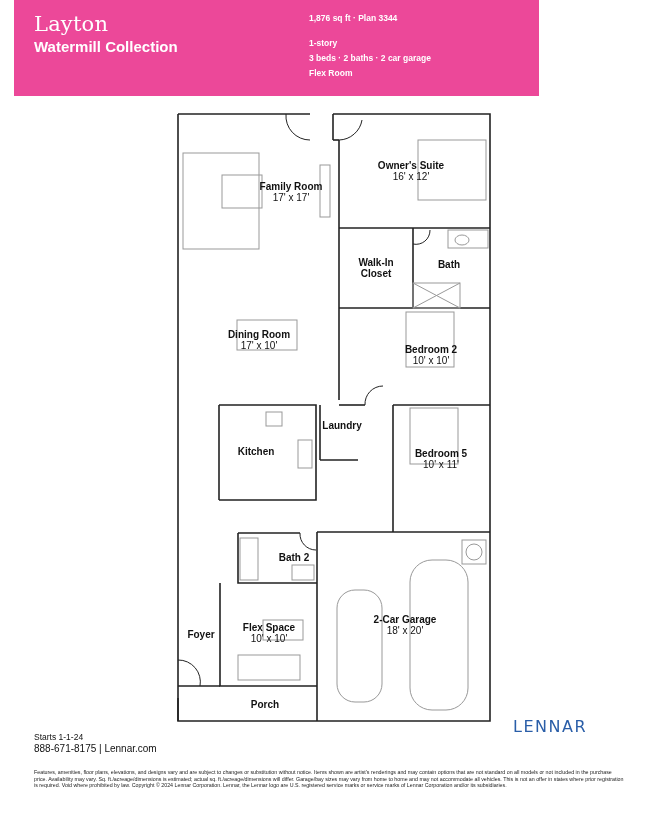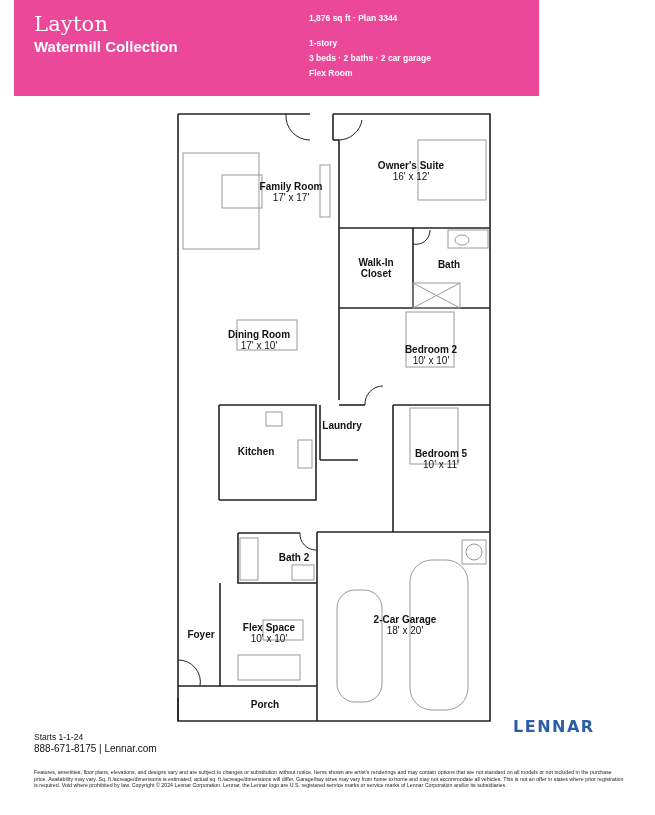--- a/index.html
+++ b/index.html
@@ -7,21 +7,21 @@
   .header { position:absolute; left:14px; top:0; width:525px; height:96px; background:#ec4899; color:#fff; }
   .h-title { position:absolute; left:20px; top:12px; font-family:"DejaVu Serif", serif; font-size:21px; color:#fff; letter-spacing:0.2px; }
   .h-collection { position:absolute; left:20px; top:38px; font-size:15px; font-weight:bold; color:#fff; }
   .h-specs { position:absolute; left:295px; top:12px; font-size:8.5px; font-weight:bold; color:#fff; line-height:1; }
   .h-specs div { position:absolute; left:0; white-space:nowrap; }
   .plan { position:absolute; left:0; top:0; width:655px; height:815px; }
   .room-label { position:absolute; font-size:10px; font-weight:bold; text-align:center; line-height:11px; color:#111; white-space:nowrap; transform:translateX(-50%); }
   .room-label span { display:block; font-weight:normal; }
   .footer-starts { position:absolute; left:34px; top:732px; font-size:8.5px; color:#111; }
   .footer-contact { position:absolute; left:34px; top:743px; font-size:10px; color:#111; }
-  .logo { position:absolute; left:513px; top:717px; font-size:16px; font-weight:bold; color:#2a5ea8; letter-spacing:1.5px; font-family:"DejaVu Sans", sans-serif; }
+  .logo { position:absolute; left:513px; top:717px; font-size:16px; font-weight:normal; color:#2a5ea8; letter-spacing:1.5px; font-family:"DejaVu Sans", sans-serif; }
   .disclaimer { position:absolute; left:34px; top:769px; width:590px; font-size:5.3px; line-height:6.6px; color:#222; }
 </style>
 </head>
 <body>
 
 <div class="header">
   <div class="h-title">Layton</div>
   <div class="h-collection">Watermill Collection</div>
   <div class="h-specs">
     <div style="top:2px">1,876 sq ft · Plan 3344</div>

